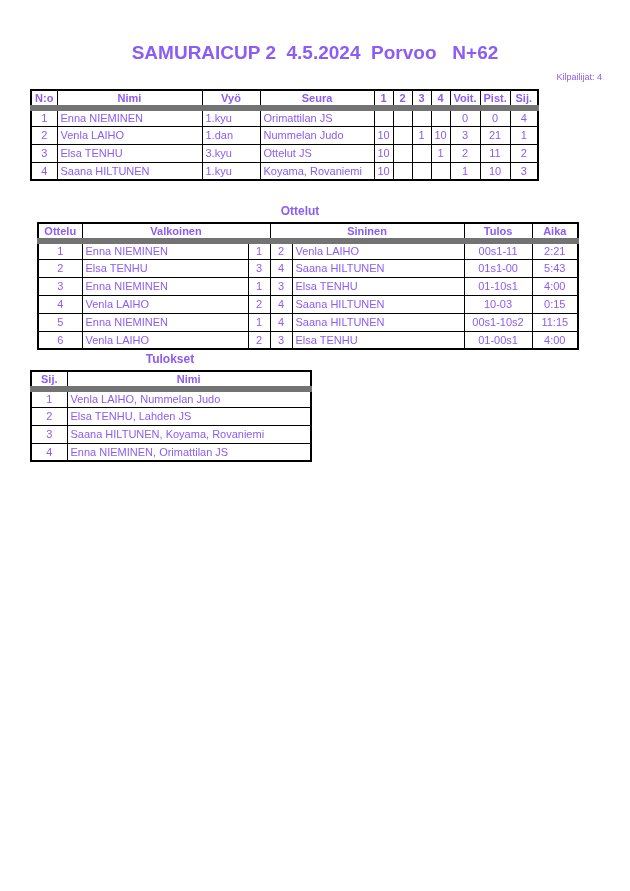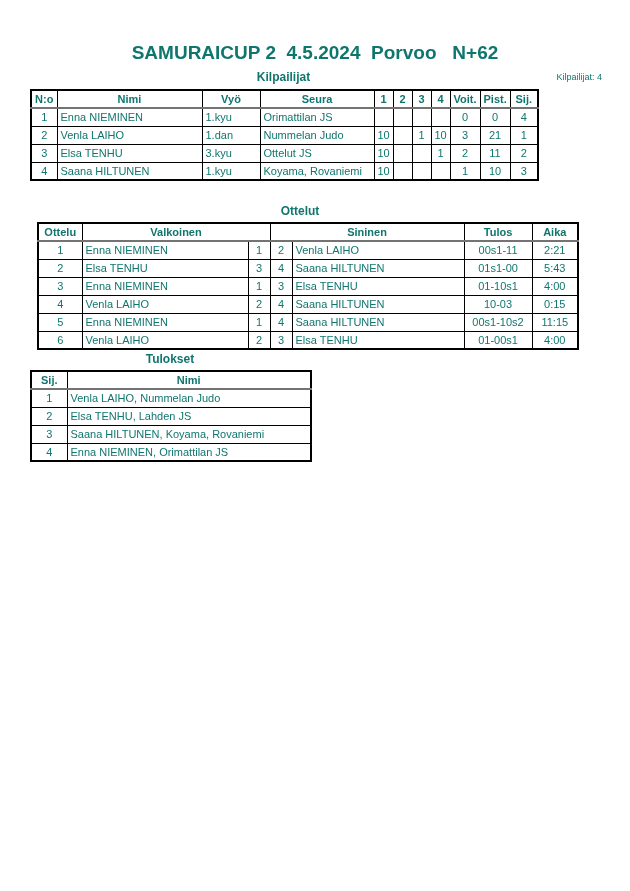--- a/index.html
+++ b/index.html
@@ -2,21 +2,21 @@
 <html><head>
 <meta charset="utf-8">
 <style>
   * { box-sizing: border-box; }
   html, body { margin: 0; padding: 0; background: #ffffff; }
   .page {
     position: relative;
     width: 630px;
     height: 686px;
     background: #ffffff;
-    color: #0f766e;
+    color: #8b5cf6;
     font-family: "Liberation Sans", sans-serif;
     overflow: hidden;
   }
   .doc-title {
     position: absolute;
     top: 42px;
     left: 0;
     width: 630px;
     text-align: center;
     font-size: 19px;
@@ -48,37 +48,36 @@
   td, th {
     border: 1px solid #000;
     height: 18px;
     padding: 0 3px;
     overflow: hidden;
     white-space: nowrap;
     font-weight: normal;
   }
   thead th {
     font-weight: bold;
-    border-bottom: 2px solid #737373;
+    border-bottom: 6px solid #737373;
     text-align: center;
   }
   .c { text-align: center; }
   .l { text-align: left; }
   #competitors-table { top: 89px;  left: 30px; width: 507px; }
   #matches-table     { top: 222px; left: 37px; width: 540px; }
   #results-table     { top: 370px; left: 30px; width: 280px; }
 </style>
 </head>
 <body>
 
 <div class="page">
 
   <div class="doc-title">SAMURAICUP 2  4.5.2024  Porvoo   N+62</div>
 
-  <div class="section-label label-kilpailijat">Kilpailijat</div>
   <div class="count-note">Kilpailijat: 4</div>
 
   <table id="competitors-table">
     <colgroup>
       <col style="width:26px">
         <col style="width:145px">
         <col style="width:58px">
         <col style="width:114px">
       <col style="width:19px">
         <col style="width:19px">

